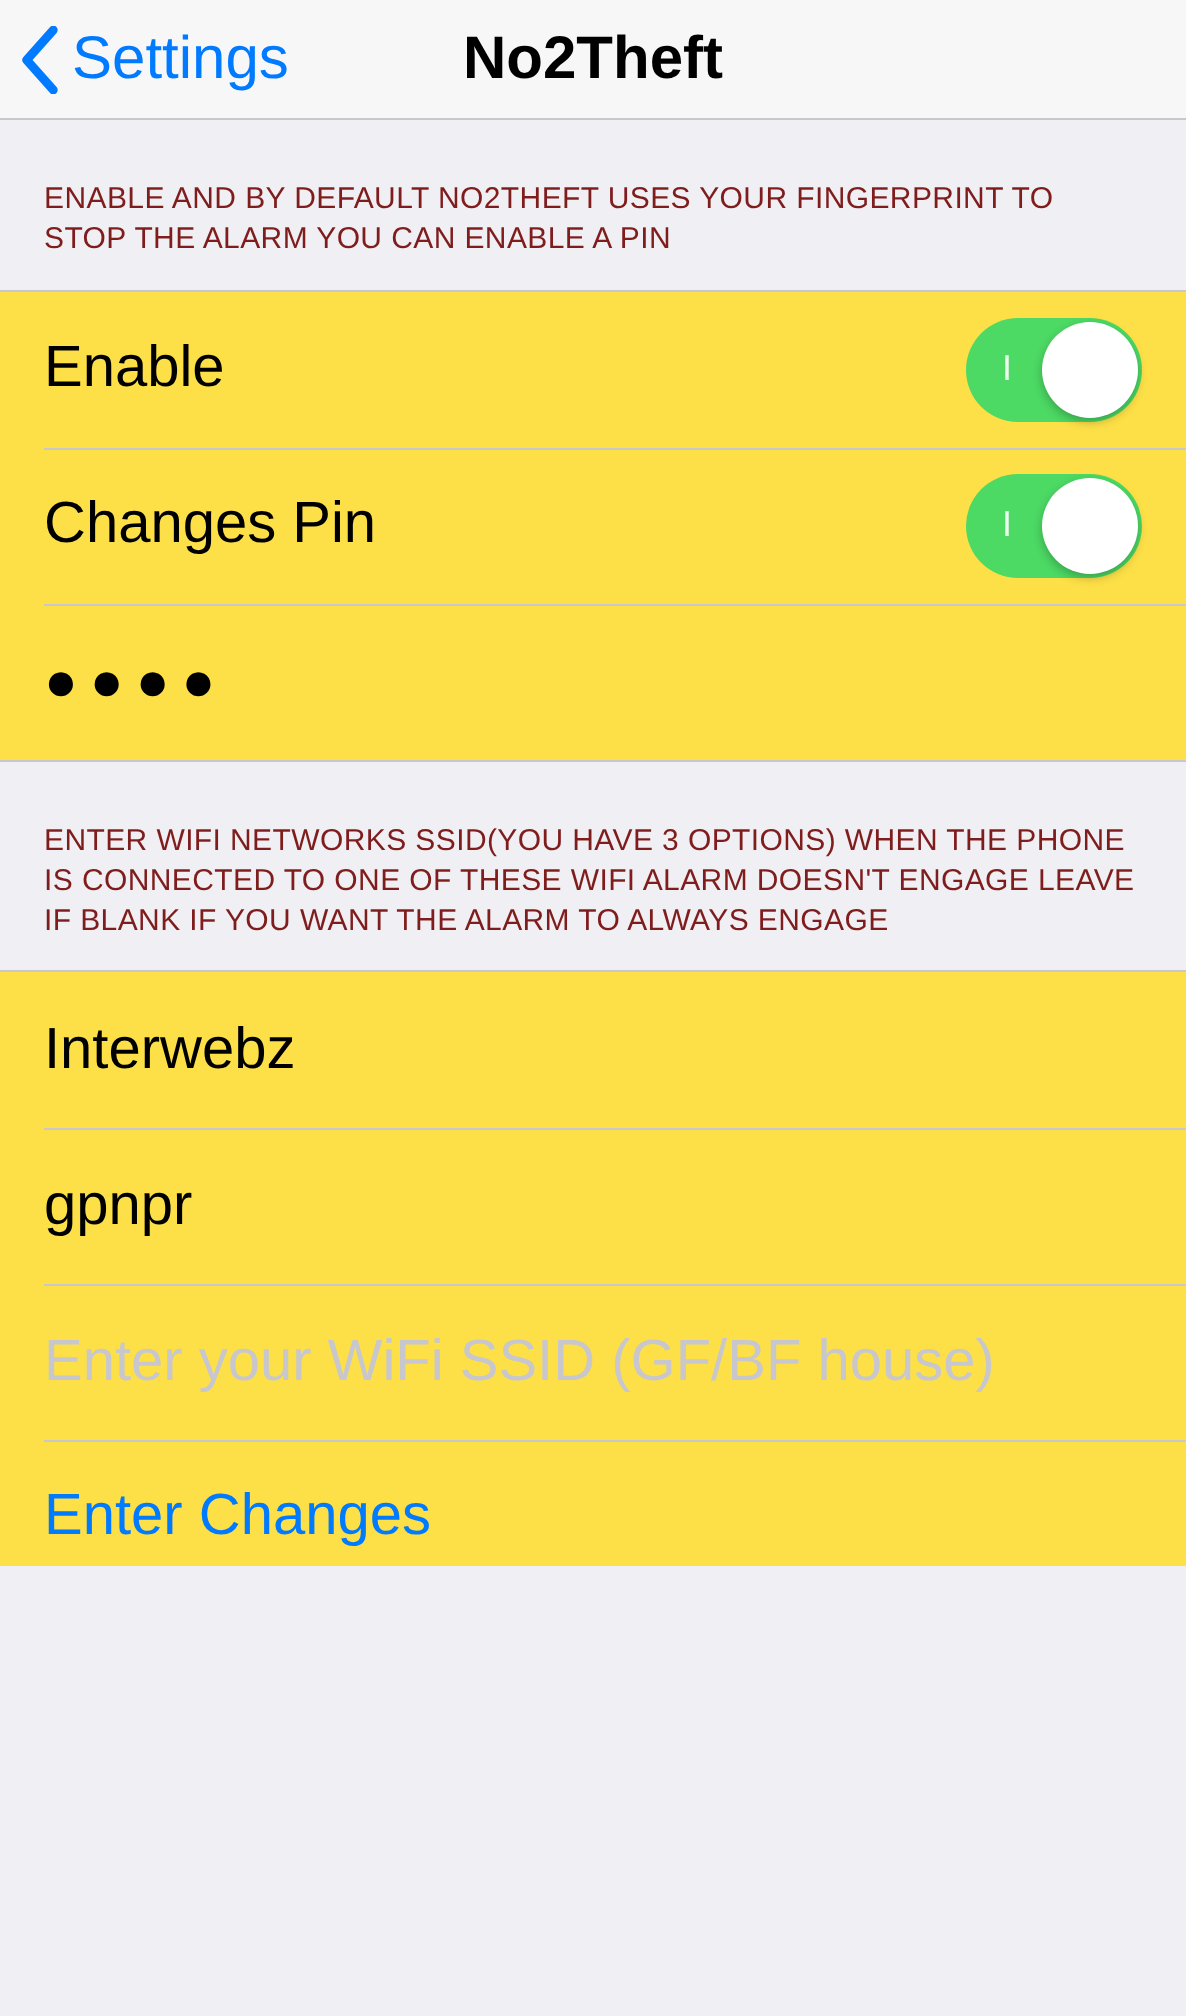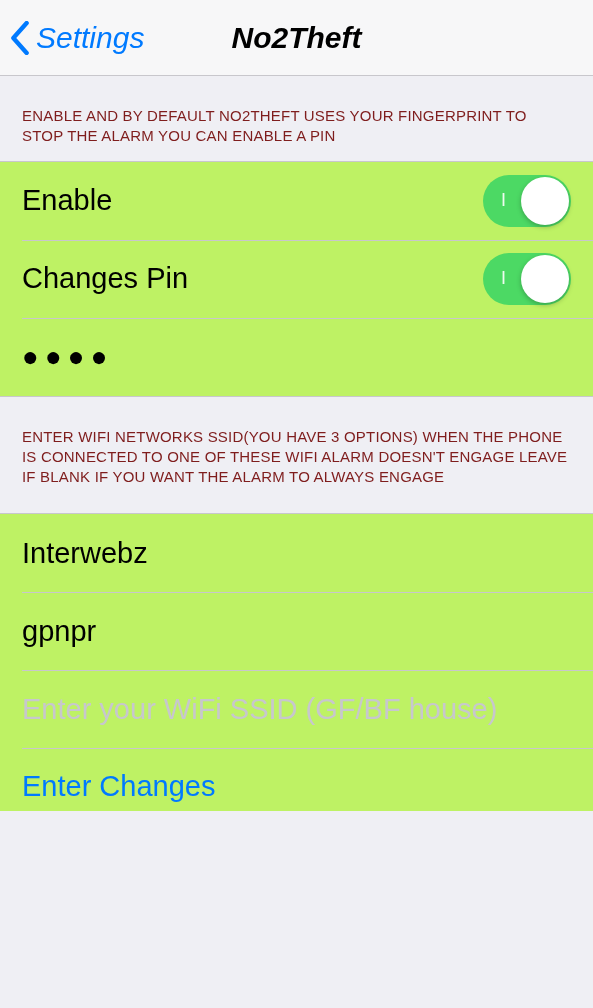--- a/index.html
+++ b/index.html
@@ -9,27 +9,26 @@
       -webkit-font-smoothing: antialiased;
     }
     body {
       font-family: -apple-system, "Helvetica Neue", Helvetica, Arial, sans-serif;
       background: #efeff4;
       width: 593px;
       height: 1008px;
       overflow: hidden;
     }
     .nav-bar {
-      height: 76px;
+      height: 60px;
       background: #f7f7f8;
       border-bottom: 1px solid #c8c7cc;
       display: flex;
       align-items: center;
       position: relative;
-      font-style: italic;
     }
     .back-button {
       display: flex;
       align-items: center;
       color: #007aff;
       font-size: 30px;
       padding-left: 10px;
       cursor: pointer;
     }
     .back-chevron {
@@ -49,21 +48,21 @@
     }
     .section-header {
       padding: 30px 22px 14px 22px;
       font-size: 15px;
       color: #7f1d1d;
       text-transform: uppercase;
       line-height: 1.35;
       letter-spacing: 0.2px;
     }
     .group {
-      background: #bef264;
+      background: #fde047;
       border-top: 1px solid #c8c7cc;
       border-bottom: 1px solid #c8c7cc;
     }
     .row {
       display: flex;
       align-items: center;
       min-height: 78px;
       padding: 0 22px;
       position: relative;
     }
@@ -173,21 +172,21 @@
       <div class="toggle-knob"></div>
     </div>
   </div>
   <div class="row">
     <div class="pin-dots">●●●●</div>
   </div>
 </div>
 
 <div class="section-header">Enter WiFi networks SSID(you have 3 options) when the phone is connected to one of these WiFi alarm doesn't engage leave if blank if you want the alarm to always engage</div>
 
-<div class="group" style="border-bottom:none;margin-top:12px;">
+<div class="group" style="border-bottom:none;">
   <div class="row">
     <input class="text-input" value="Interwebz" style="">
   </div>
   <div class="row">
     <input class="text-input" value="gpnpr" style="">
   </div>
   <div class="row">
     <input class="text-input" placeholder="Enter your WiFi SSID (GF/BF house)" style="">
   </div>
   <div class="apply-row">Enter Changes</div>

